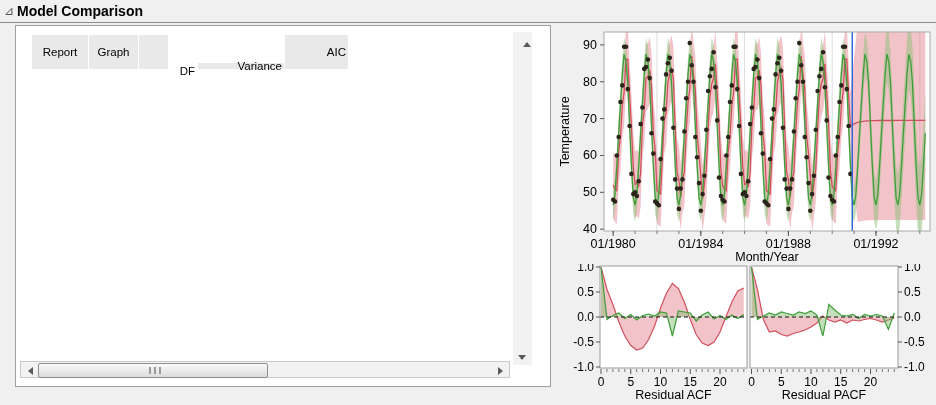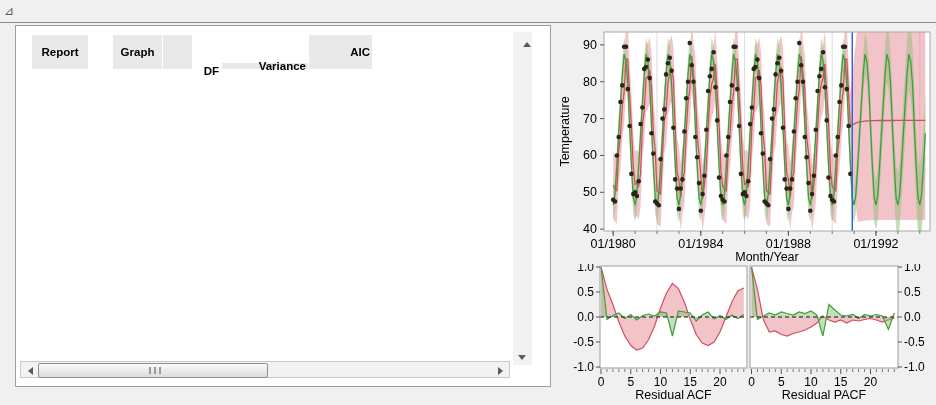--- a/index.html
+++ b/index.html
@@ -10,26 +10,26 @@
   
   #panel-header{position:absolute;left:0;top:0;width:936px;height:22px;
     border-bottom:1px solid #8c8c8c;display:flex;align-items:center;}
   #disclosure{width:14px;height:14px;margin-left:2px;font-size:12px;color:#555;
     display:flex;align-items:center;justify-content:center;cursor:pointer;}
   #panel-title{font-weight:bold;font-size:14px;margin-left:1px;}
 
   
   #table-box{position:absolute;left:15px;top:25px;width:536px;height:362px;
     background:#fff;border:1px solid #9f9f9f;box-sizing:border-box;}
-  #thead{position:absolute;left:1px;top:9px;height:34px;display:flex;font-size:11.5px;font-weight:bold;}
+  #thead{position:absolute;left:1px;top:9px;height:34px;display:flex;font-size:11.5px;font-weight:normal;}
   .hc{background:#e9e9e9;border-right:1px solid #fff;display:flex;align-items:center;box-sizing:border-box;}
   .hc.white{background:transparent;}
   .c-tri{width:15px;}
   .c-rep{width:57px;justify-content:center;}
-  .c-gra{width:50px;justify-content:center;margin-left:24px;}
+  .c-gra{width:50px;justify-content:center;}
   .c-sw{width:30px;}
   .c-mod{width:183px;padding-left:3px;}
   .c-df{width:29px;justify-content:flex-end;padding-right:2px;margin-top:36px;}
   .c-var{width:87px;justify-content:flex-end;padding-right:2px;margin-top:28px;}
   .c-aic{width:64px;justify-content:flex-end;padding-right:2px;}
   #rows{position:absolute;left:1px;top:26px;}
 
   
   .sb-btn{position:absolute;display:flex;align-items:center;justify-content:center;cursor:pointer;}
   .arr{width:0;height:0;}
@@ -53,20 +53,21 @@
   #ts-svg{position:absolute;left:556px;top:24px;}
   #acf-svg{position:absolute;left:556px;top:264px;}
   svg text{font-family:"Liberation Sans",sans-serif;fill:#000;}
 </style>
 </head>
 <body>
 <div id="app">
 
   <div id="panel-header">
     <div id="disclosure">⊿</div>
+    <div id="panel-title">Model Comparison</div>
   </div>
 
   <div id="table-box">
     <div id="thead">
       <div class="hc white c-tri"></div>
       <div class="hc c-rep">Report</div>
       <div class="hc c-gra">Graph</div>
       <div class="hc c-sw"></div>
       <div class="hc c-df">DF</div>
       <div class="hc c-var">Variance</div>

